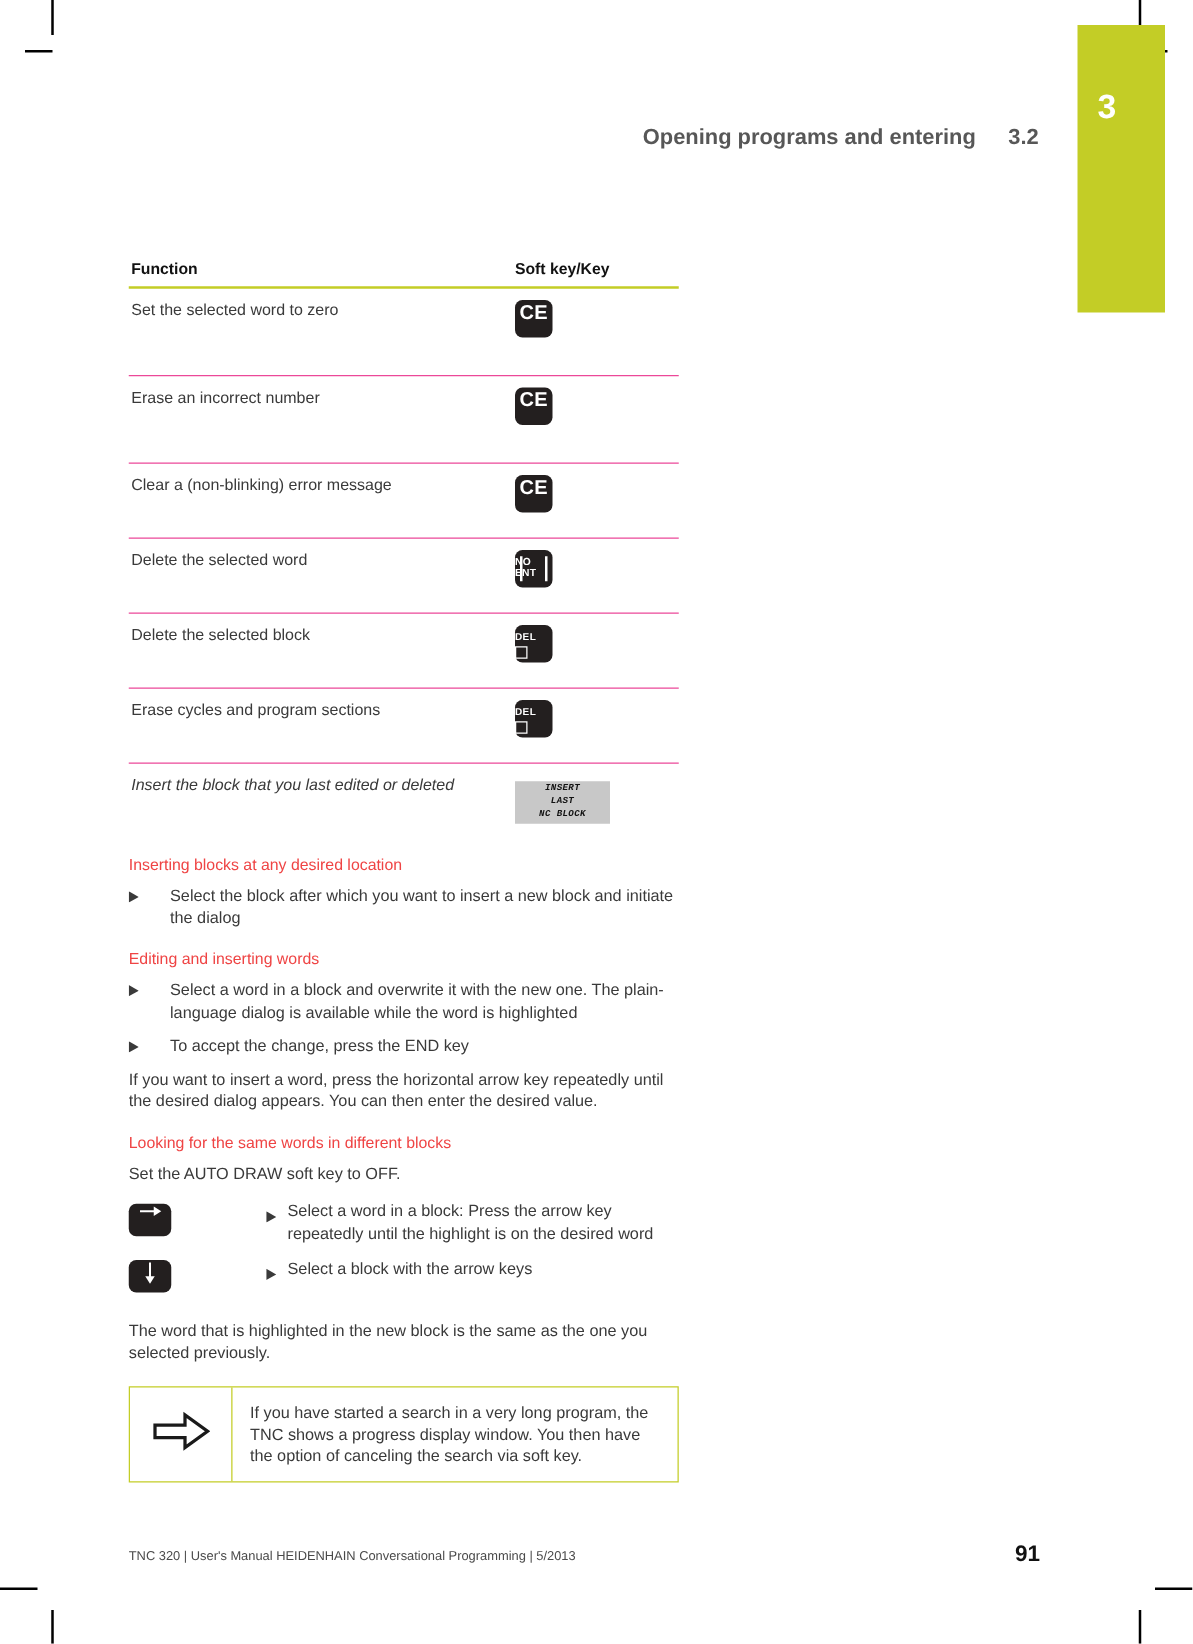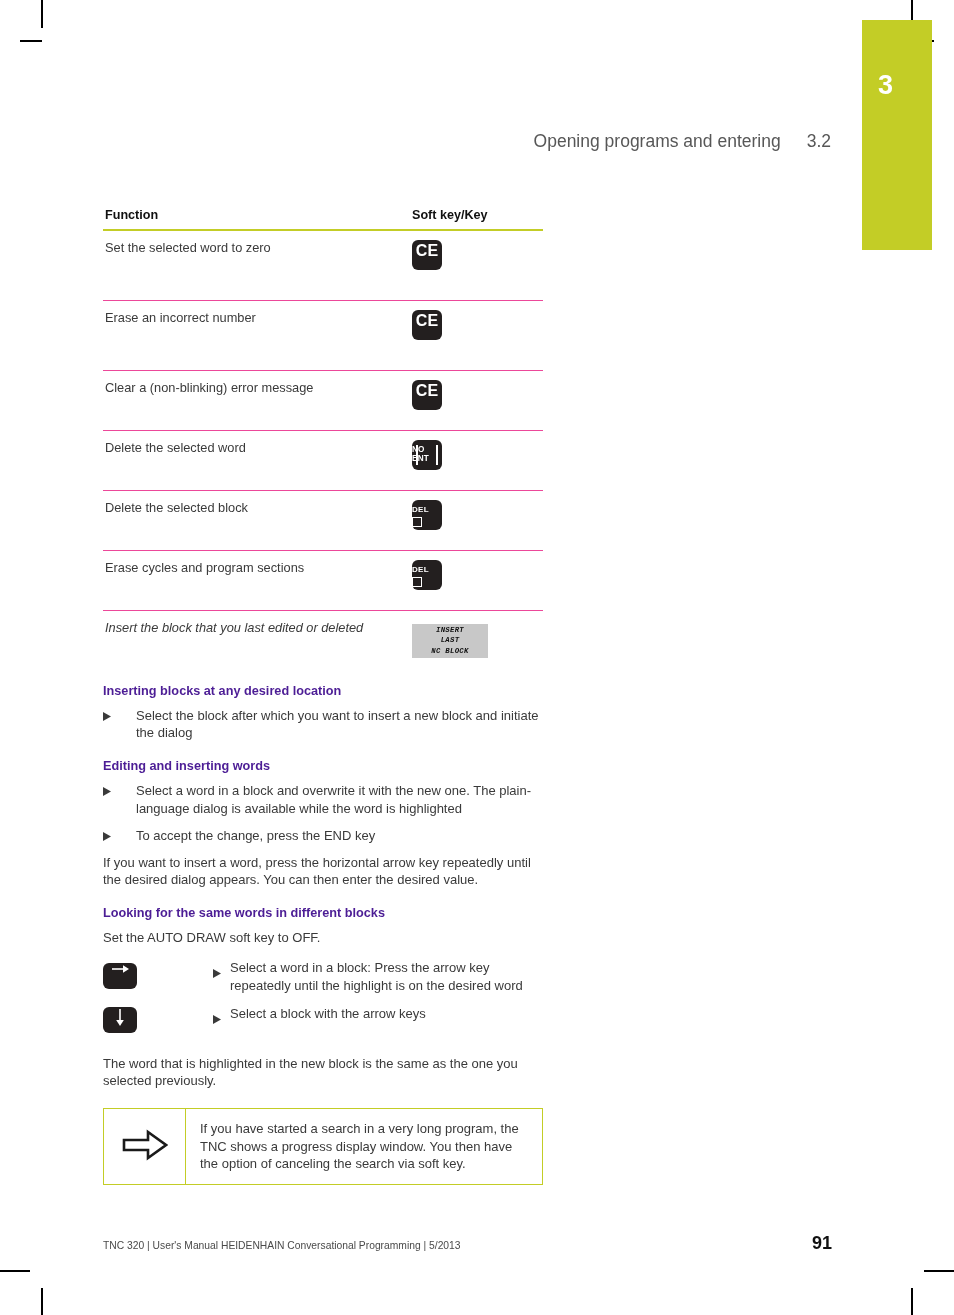--- a/index.html
+++ b/index.html
@@ -41,23 +41,22 @@
   }
 
   
   .page-header {
     position: absolute;
     left: 103px; top: 99px;
     width: 728px;
     text-align: right;
     color: #575757;
     font-size: 17.5px;
-    font-weight: normal;
+    font-weight: bold;
     white-space: nowrap;
-    margin-top: 32px;
   }
   .page-header .sect { display: inline-block; margin-left: 26px; }
 
   
   .content {
     position: absolute;
     left: 103px; top: 208px;
     width: 440px;
   }
 
@@ -150,22 +149,22 @@
     font-family: "Liberation Mono", monospace;
     font-size: 7.3px;
     font-weight: bold;
     line-height: 1.42;
     letter-spacing: 0.3px;
   }
 
   
   h3.subhead {
     font-size: 12.7px;
-    font-weight: bold;
-    color: #4c1d95;
+    font-weight: normal;
+    color: #ef4444;
     margin: 17px 0 9px 0;
   }
   p.body {
     font-size: 13px;
     color: #3a3a3a;
     line-height: 1.37;
     margin: 0 0 4px 0;
   }
   .bullet {
     display: flex;

